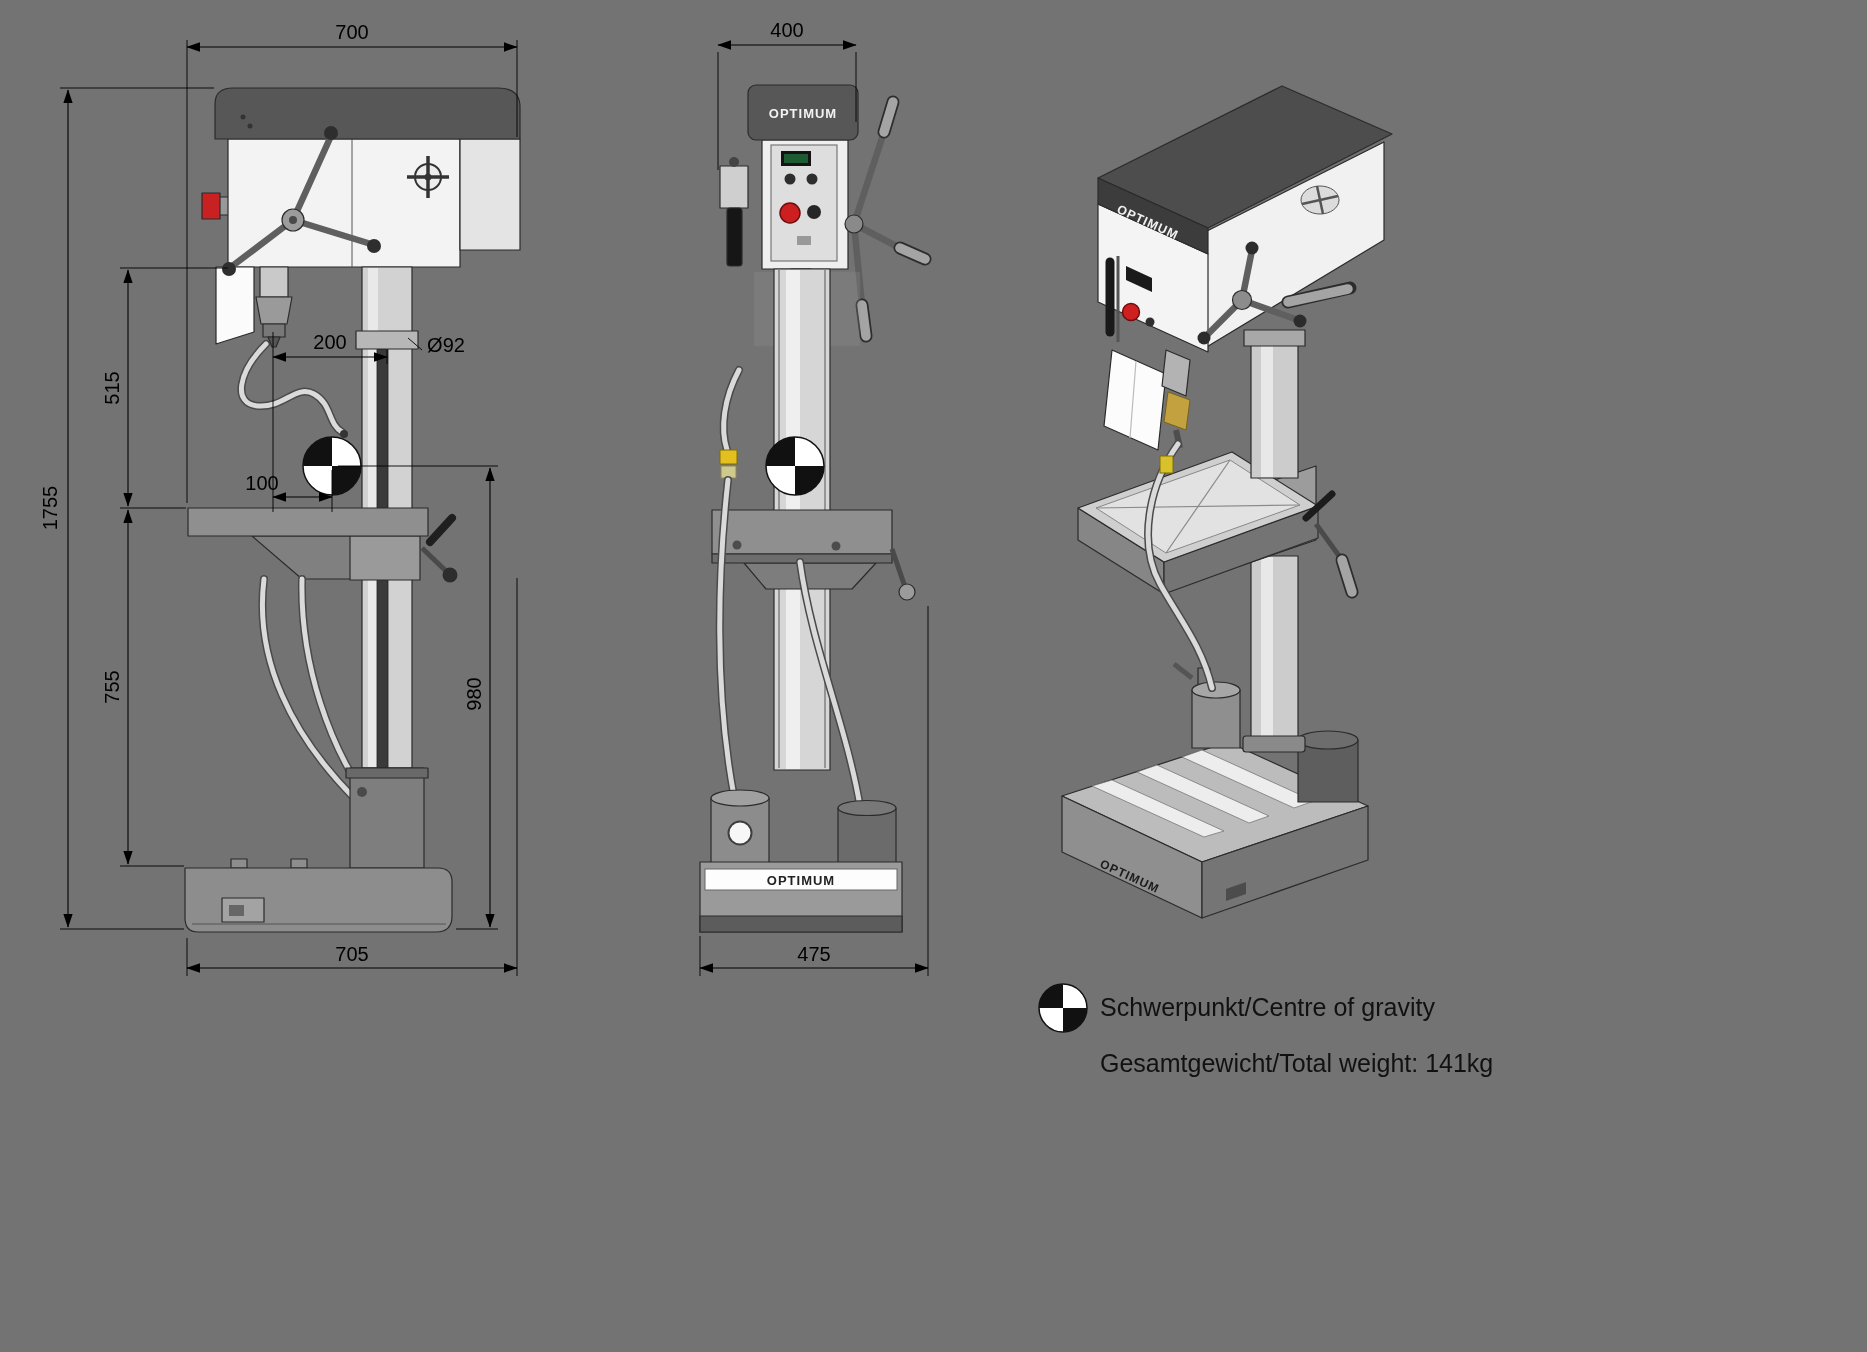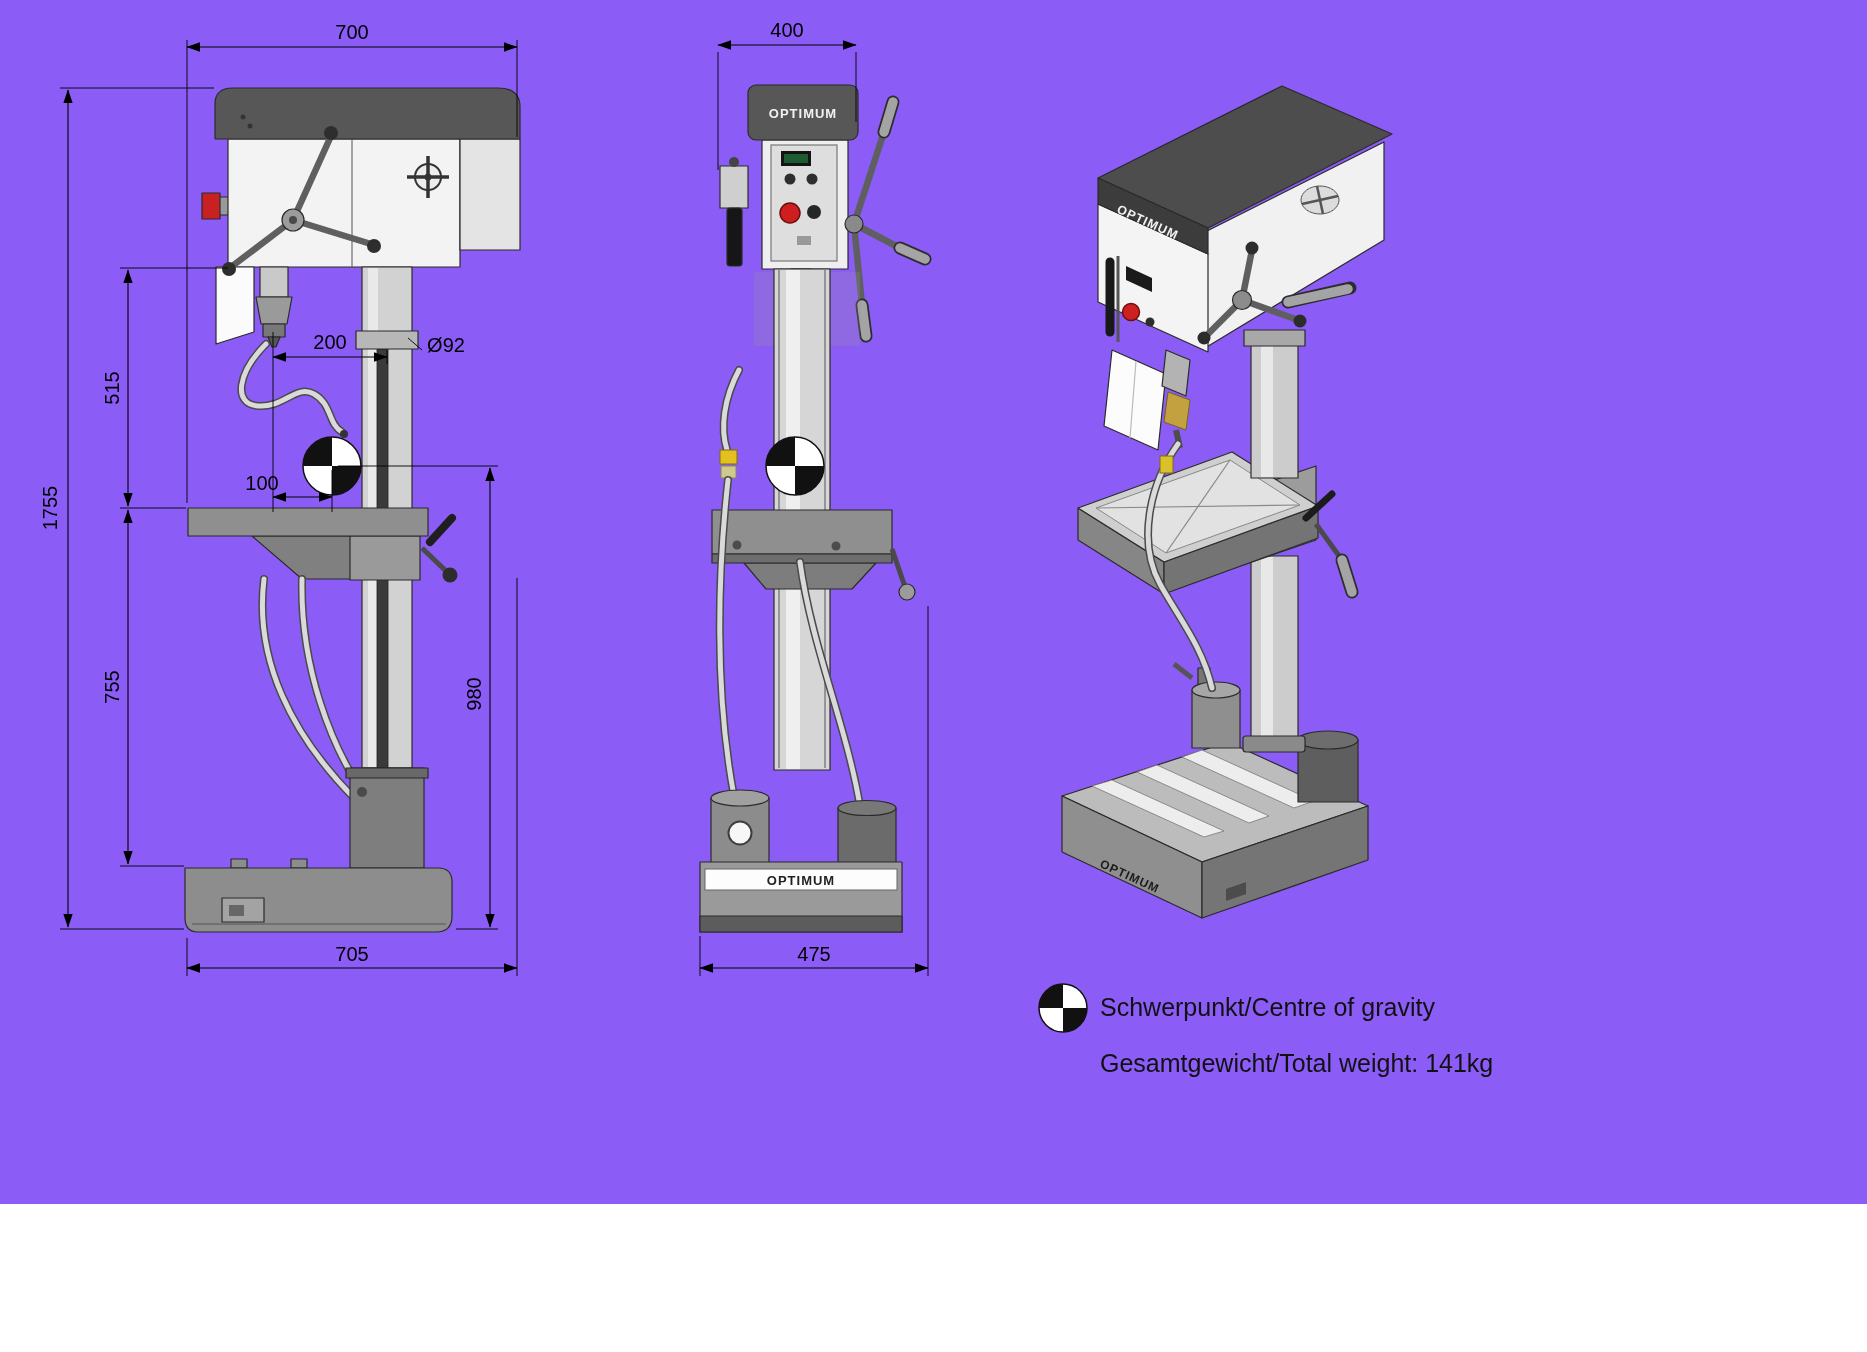--- a/index.html
+++ b/index.html
@@ -1,16 +1,16 @@
 <!DOCTYPE html>
 <html><head>
 <meta charset="utf-8">
 <style>
   html,body{margin:0;padding:0;background:#fff}
-  .page{position:relative;width:1867px;height:1204px;background:#8b5cf6;overflow:hidden}
+  .page{position:relative;width:1867px;height:1352px;background:#737373;overflow:hidden}
   svg{display:block}
   .outl{stroke:#2b2b2b;stroke-width:1.2;stroke-linejoin:round}
   .thin{stroke:#555;stroke-width:1;fill:none}
   .nostroke{stroke:none}
   .dim{stroke:#000;stroke-width:1.1;fill:none}
   .ext{stroke:#000;stroke-width:0.9;fill:none}
   .dimtext{font-family:"Liberation Sans",sans-serif;font-size:20px;fill:#000;text-anchor:middle}
   .brand{font-family:"Liberation Sans",sans-serif;font-weight:bold;letter-spacing:1px;text-anchor:middle}
   .legendtext{font-family:"Liberation Sans",sans-serif;font-size:25px;fill:#111;text-anchor:start}
   .tube-o{fill:none;stroke:#4a4a4a;stroke-width:8;stroke-linecap:round}

